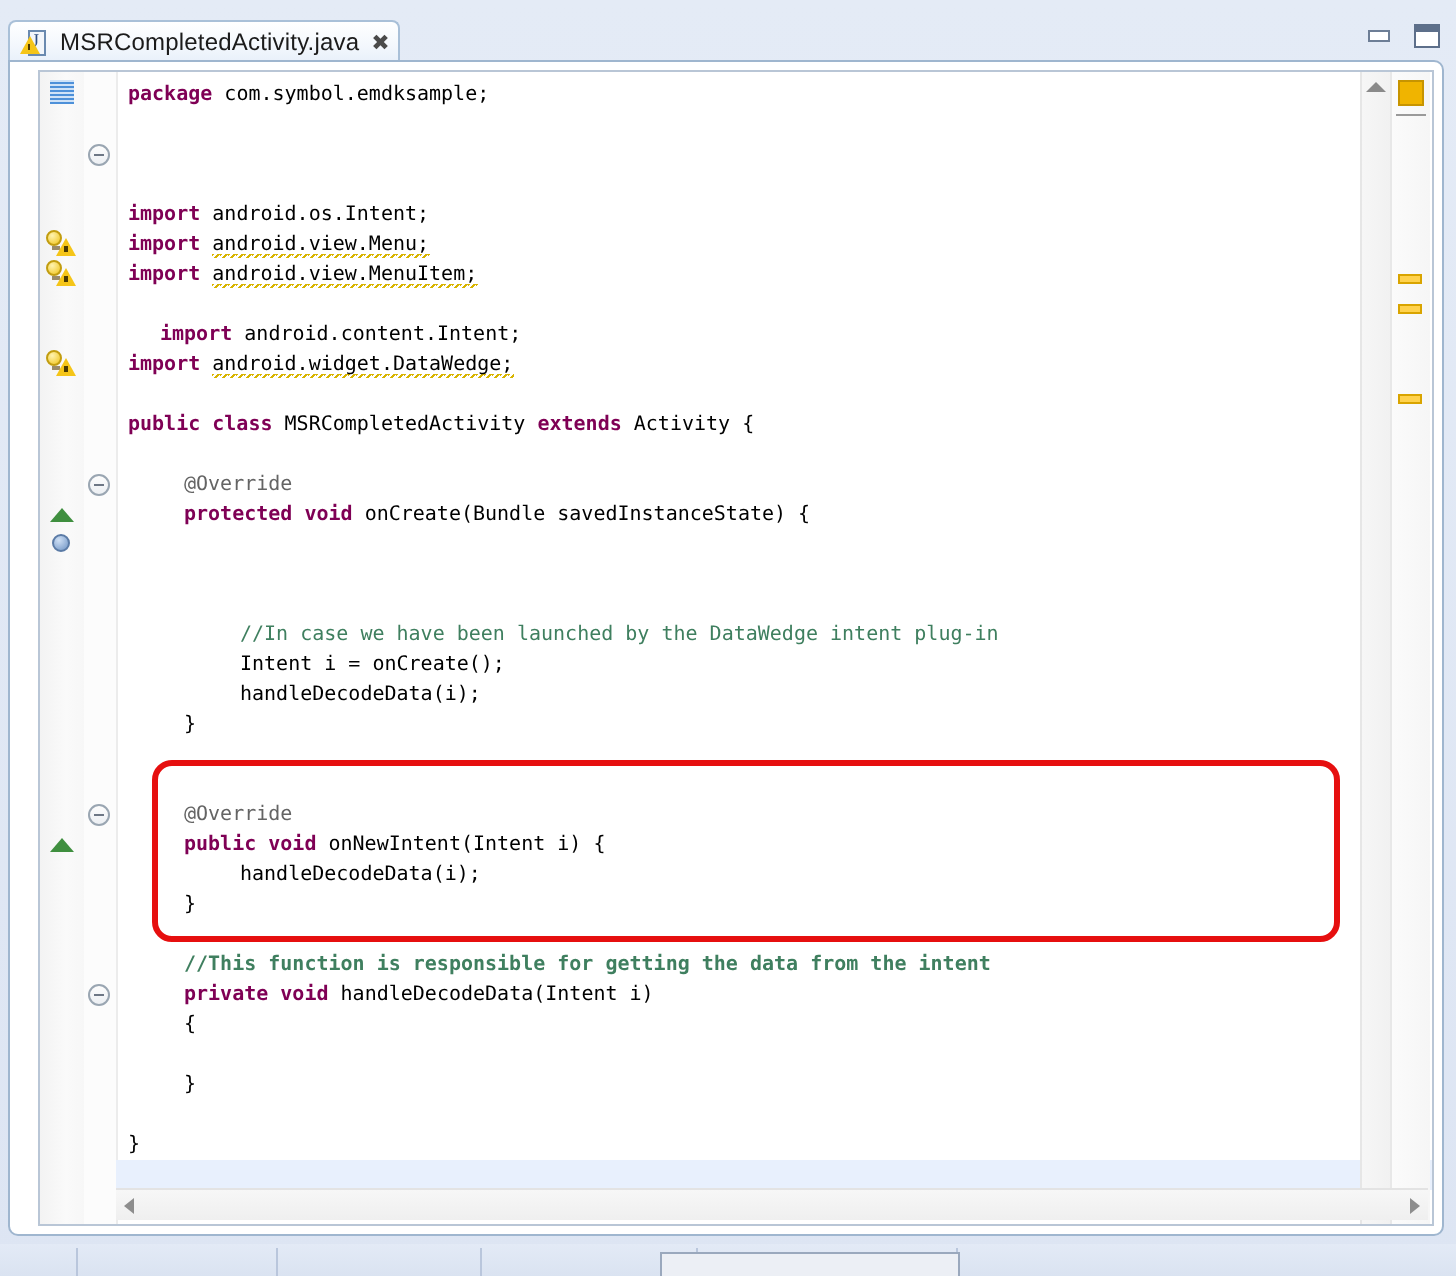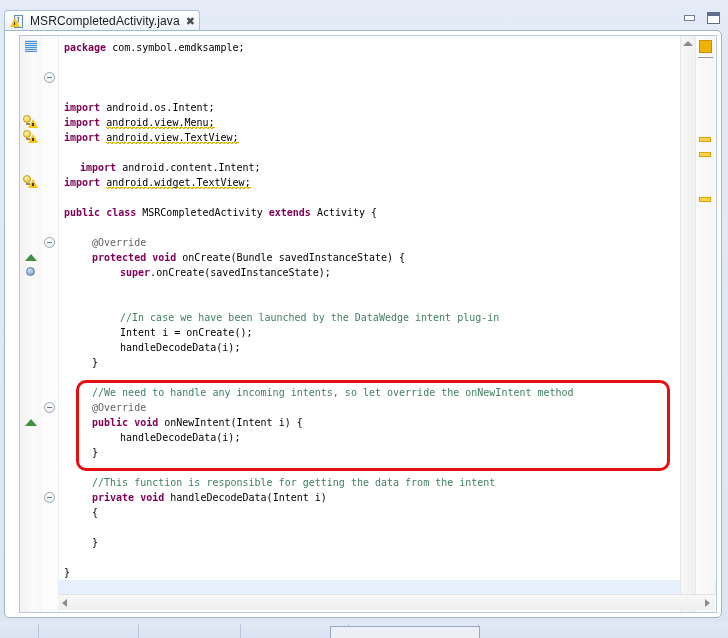--- a/index.html
+++ b/index.html
@@ -184,37 +184,35 @@
           <div class="fmark" style="top: 201px; left: 2px;"></div>
           <div class="fmark" style="top: 366px; left: 2px;"></div>
           <div class="fmark" style="top: 456px; left: 2px;"></div>
         </div>
 
       <div id="code">
           <div class="curline" style="top: 544px;"></div>
           <div class="ln" style="top: 4px; left: 6px;"><span class="kw">package </span><span class="pl">com.symbol.emdksample;</span></div>
           <div class="ln" style="top: 64px; left: 6px;"><span class="kw">import </span><span class="pl">android.os.Intent;</span></div>
           <div class="ln" style="top: 79px; left: 6px;"><span class="kw">import </span><span class="pl sq">android.view.Menu;</span></div>
-          <div class="ln" style="top: 94px; left: 6px;"><span class="kw">import </span><span class="pl sq">android.view.TextView;</span></div>
+          <div class="ln" style="top: 94px; left: 6px;"><span class="kw">import </span><span class="pl sq">android.view.MenuItem;</span></div>
           <div class="ln" style="top: 124px; left: 6px; margin-left: 16px;"><span class="kw">import </span><span class="pl">android.content.Intent;</span></div>
-          <div class="ln" style="top: 139px; left: 6px;"><span class="kw">import </span><span class="pl sq">android.widget.TextView;</span></div>
+          <div class="ln" style="top: 139px; left: 6px;"><span class="kw">import </span><span class="pl sq">android.widget.DataWedge;</span></div>
           <div class="ln" style="top: 169px; left: 6px;"><span class="kw">public class </span><span class="pl">MSRCompletedActivity </span><span class="kw">extends </span><span class="pl">Activity {</span></div>
           <div class="ln" style="top: 199px; left: 34px;"><span class="ann">@Override</span></div>
           <div class="ln" style="top: 214px; left: 34px;"><span class="kw">protected void </span><span class="pl">onCreate(Bundle savedInstanceState) {</span></div>
-          <div class="ln" style="top: 229px; left: 62px;"><span class="kw">super</span><span class="pl">.onCreate(savedInstanceState);</span></div>
           <div class="ln" style="top: 274px; left: 62px; text-align: center;"><span class="cm">//In case we have been launched by the DataWedge intent plug-in</span></div>
           <div class="ln" style="top: 289px; left: 62px;"><span class="pl">Intent i = onCreate();</span></div>
           <div class="ln" style="top: 304px; left: 62px;"><span class="pl">handleDecodeData(i);</span></div>
           <div class="ln" style="top: 319px; left: 34px;"><span class="pl">}</span></div>
-          <div class="ln" style="top: 349px; left: 34px;"><span class="cm">//We need to handle any incoming intents, so let override the onNewIntent method</span></div>
           <div class="ln" style="top: 364px; left: 34px;"><span class="ann">@Override</span></div>
           <div class="ln" style="top: 379px; left: 34px;"><span class="kw">public void </span><span class="pl">onNewIntent(Intent i) {</span></div>
           <div class="ln" style="top: 394px; left: 62px;"><span class="pl">handleDecodeData(i);</span></div>
           <div class="ln" style="top: 409px; left: 34px;"><span class="pl">}</span></div>
-          <div class="ln" style="top: 439px; left: 34px;"><span class="cm">//This function is responsible for getting the data from the intent</span></div>
+          <div class="ln" style="top: 439px; left: 34px; font-weight: bold;"><span class="cm">//This function is responsible for getting the data from the intent</span></div>
           <div class="ln" style="top: 454px; left: 34px;"><span class="kw">private void </span><span class="pl">handleDecodeData(Intent i)</span></div>
           <div class="ln" style="top: 469px; left: 34px;"><span class="pl">{</span></div>
           <div class="ln" style="top: 499px; left: 34px;"><span class="pl">}</span></div>
           <div class="ln" style="top: 529px; left: 6px;"><span class="pl">}</span></div>
           <div id="redbox" style="top: 344px; height: 85px; left: 18px; width: 588px; border-color: rgb(230, 15, 15);"></div>
         </div>
 
       <div id="vscroll">
         <div class="varrow up" style="top:5px"></div>
         <div class="varrow dn" style="bottom:5px"></div>

